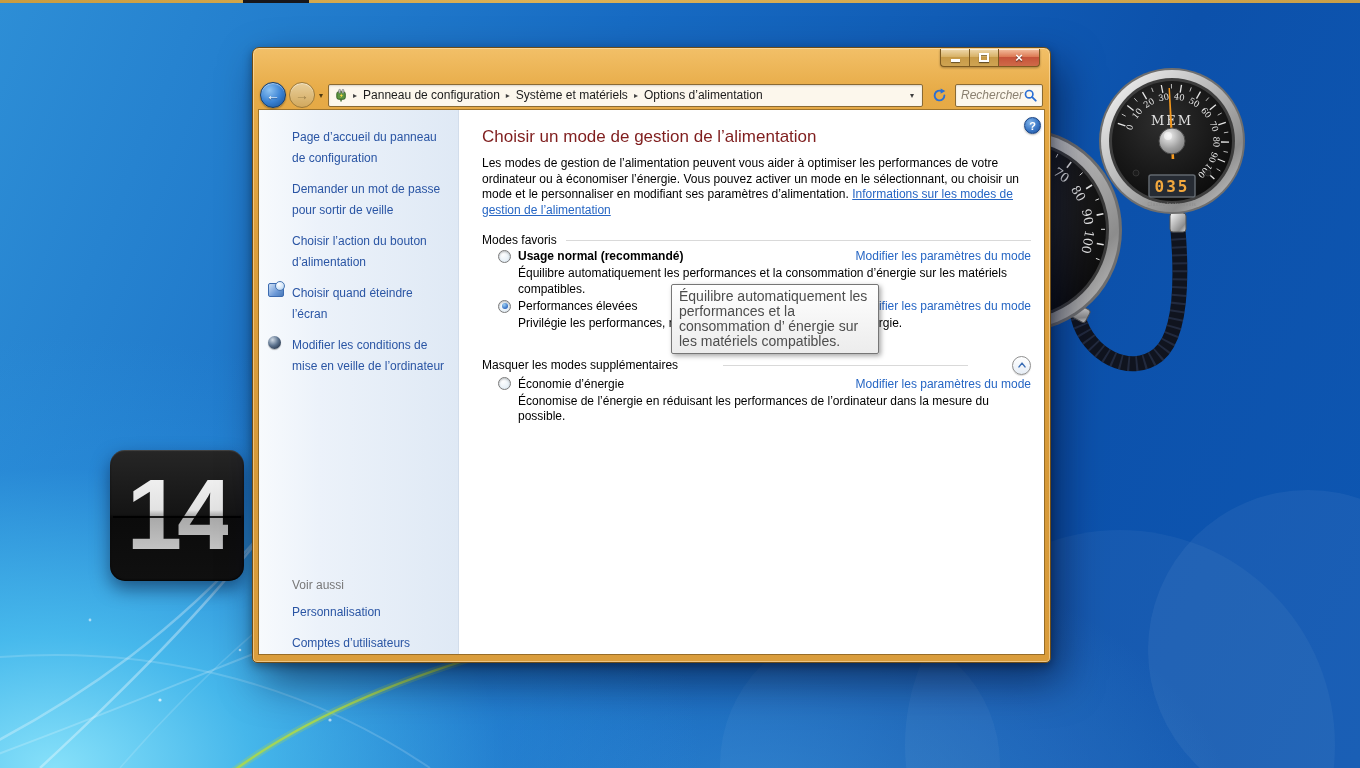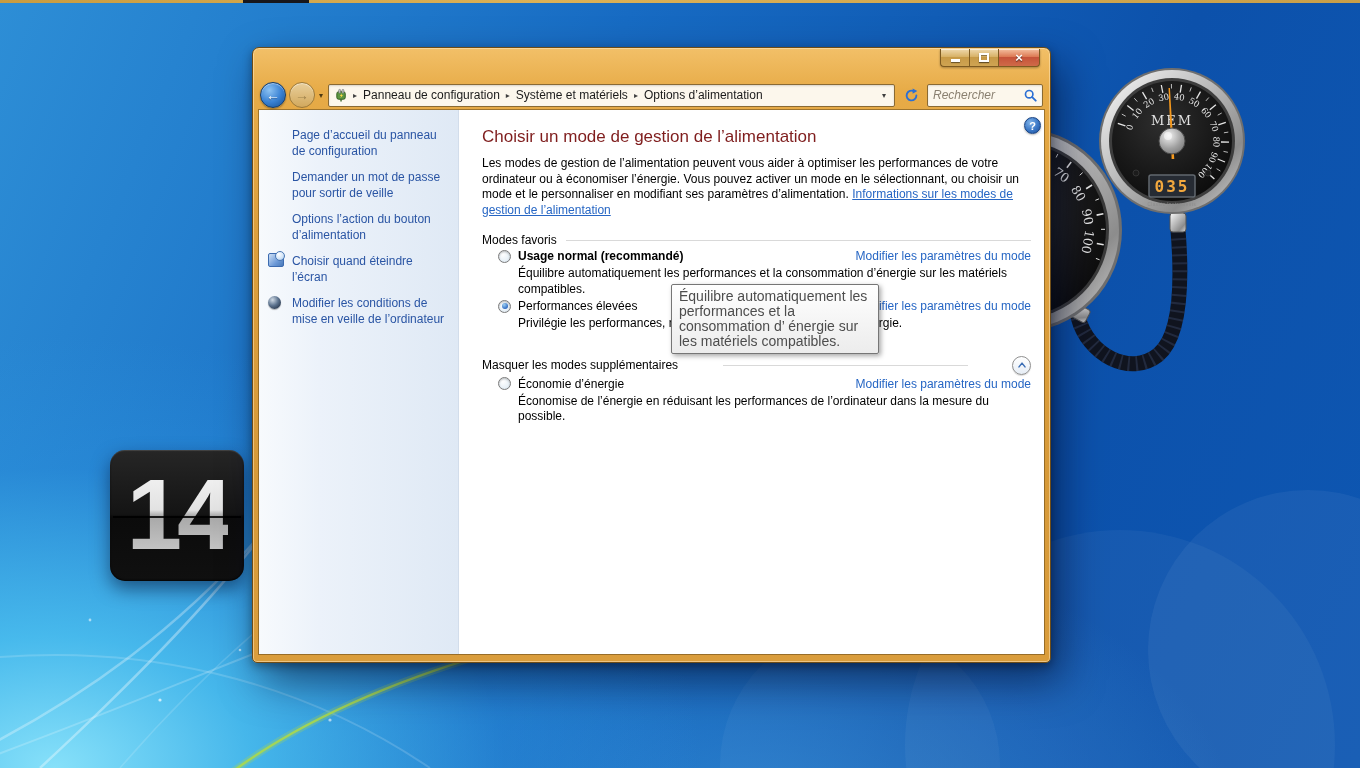--- a/index.html
+++ b/index.html
@@ -62,33 +62,33 @@
   .nav-circle.fwd { background:linear-gradient(180deg,#e9cf9b,#d2a95e); border:1px solid #9c7a3a;
     color:rgba(110,85,40,.55); margin-left:3px; box-shadow:inset 0 1px 1px rgba(255,255,255,.5); }
   .nav-dd { color:#4d3a12; font-size:8px; margin:0 5px 0 4px; }
   .addressbar { flex:1; height:23px; background:#fcf7ec; border:1px solid #8a6a33; border-radius:2px;
     display:flex; align-items:center; padding:0 5px; font-size:12px; color:#1b1b1b; min-width:0;
     box-shadow:inset 0 1px 2px rgba(0,0,0,.15); }
   .crumb-sep { font-size:8px; color:#3f3f3f; margin:0 4px; }
   .crumb { white-space:nowrap; padding:1px 2px; }
   .addr-dd { margin-left:auto; font-size:8px; color:#3f3f3f; padding:0 3px; }
   .refresh-btn { width:24px; height:23px; margin-left:4px; display:flex; align-items:center; justify-content:center; flex:0 0 auto; }
-  .searchbox { width:116px; height:23px; margin-left:4px; background:#fcf7ec; border:1px solid #8a6a33; border-radius:2px;
+  .searchbox { width:88px; height:23px; margin-left:4px; background:#fcf7ec; border:1px solid #8a6a33; border-radius:2px;
     display:flex; align-items:center; padding:0 5px; flex:0 0 auto; box-shadow:inset 0 1px 2px rgba(0,0,0,.12); }
   .searchbox input { flex:1; min-width:0; border:none; outline:none; background:transparent;
     font-family:inherit; font-size:12px; font-style:italic; color:#444; }
   .searchbox input::placeholder { color:#8a8070; font-style:italic; }
 
   .body { position:absolute; left:6px; right:6px; top:62px; bottom:8px; background:#fff; display:flex;
     box-shadow:0 0 0 1px rgba(70,50,15,.45); overflow:hidden; }
 
   .sidebar { width:200px; flex:0 0 auto; position:relative; padding-top:17px; font-size:12px;
     background:linear-gradient(90deg,#f7fafd 0%,#ecf2fa 30%,#dfe9f5 100%);
     border-right:1px solid #d2ddeb; }
-  .side-item { position:relative; padding:0 8px 0 33px; margin-bottom:10px; line-height:16px; color:#2a55a4; cursor:pointer; }
+  .side-item { position:relative; padding:0 8px 0 33px; margin-bottom:10px; line-height:21px; color:#2a55a4; cursor:pointer; }
   .side-item .icn { position:absolute; left:9px; top:0px; }
   .icn-display { width:16px; height:14px; display:inline-block; border-radius:2px;
     background:linear-gradient(135deg,#cfe0f5,#6d9ad8 60%,#4878b8); border:1px solid #3c6bb0; position:relative; }
   .icn-display::after { content:""; position:absolute; right:-2px; top:-3px; width:8px; height:8px; border-radius:50%;
     background:radial-gradient(circle at 35% 30%,#fff,#cfe3f8 60%,#7ea8d8); border:1px solid #4a78b4; }
   .icn-orb { width:13px; height:13px; display:inline-block; border-radius:50%; margin-top:1px;
     background:radial-gradient(circle at 35% 30%,#cfd9e4,#5f7590 45%,#1e2b40 90%); box-shadow:0 1px 1px rgba(0,0,0,.3); }
   .see-also { position:absolute; left:0; right:0; top:468px; }
   .see-hdr { color:#787878; padding-left:33px; margin-bottom:10px; }
 
@@ -320,28 +320,33 @@
           <line x1="8.8" y1="8.8" x2="12.6" y2="12.6" stroke="#2b6fd4" stroke-width="2" stroke-linecap="round"></line>
         </svg>
       </div>
     </div>
 
     <div class="body">
 
       <div class="sidebar">
         <div class="side-item"><span>Page d’accueil du panneau de configuration</span></div>
         <div class="side-item"><span>Demander un mot de passe pour sortir de veille</span></div>
-        <div class="side-item"><span>Options l’action du bouton d’alimentation</span></div>
+        <div class="side-item"><span>Choisir l’action du bouton d’alimentation</span></div>
         <div class="side-item">
           <span class="icn icn-display"></span>
           <span>Choisir quand éteindre l’écran</span>
         </div>
         <div class="side-item">
           <span class="icn icn-orb"></span>
           <span>Modifier les conditions de mise en veille de l’ordinateur</span>
+        </div>
+        <div class="see-also">
+          <div class="see-hdr">Voir aussi</div>
+          <div class="side-item"><span>Personnalisation</span></div>
+          <div class="side-item"><span>Comptes d’utilisateurs</span></div>
         </div>
       </div>
 
       <div class="main">
         <div class="help-btn">
             <span>?</span>
           </div>
 
         <h1 class="page-title">Choisir un mode de gestion de l’alimentation</h1>
 

